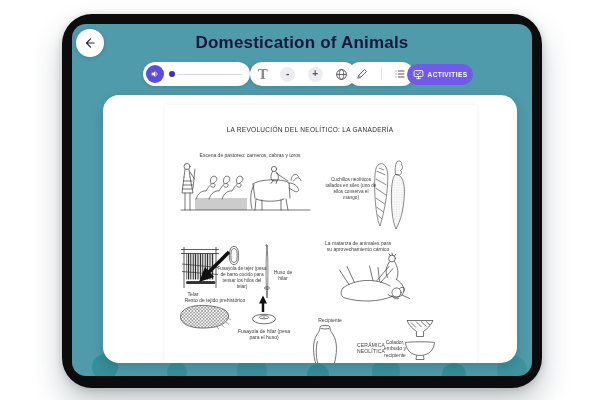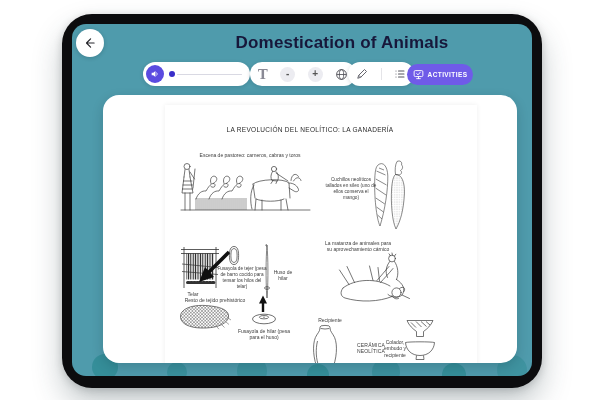--- a/index.html
+++ b/index.html
@@ -11,21 +11,21 @@
   .tablet{left:62px;top:14px;width:480px;height:374px;background:#0c0c0e;border-radius:30px;
           box-shadow:0 16px 30px rgba(40,60,70,.28),0 2px 8px rgba(0,0,0,.18);}
   .screen{left:72px;top:24px;width:460px;height:352px;background:#4f9bac;border-radius:14px;overflow:hidden;}
   .blob{border-radius:50%;background:rgba(23,126,130,.45);}
 
   
   .back-btn{left:4px;top:5px;width:28px;height:28px;border-radius:50%;background:#fff;border:none;
             display:flex;align-items:center;justify-content:center;cursor:pointer;
             box-shadow:0 1px 4px rgba(0,30,40,.2);padding:0;}
   .app-title{left:0;top:9px;width:100%;text-align:center;font-size:17px;font-weight:800;
-             color:#17173a;letter-spacing:.2px;margin-left:40px;}
+             color:#17173a;letter-spacing:.2px;}
 
   
   .pill{background:#fff;border-radius:12px;height:24px;display:flex;align-items:center;
         box-shadow:0 1px 4px rgba(0,30,40,.15);}
   .pill-audio{left:71px;top:38px;width:96px;padding:0 8px 0 3px;gap:5px;}
   .vol-btn{width:18px;height:18px;border-radius:50%;background:#5b4be0;border:none;display:flex;
            align-items:center;justify-content:center;padding:0;cursor:pointer;flex:0 0 auto;}
   .slider{position:relative;flex:1;height:10px;cursor:pointer;}
   .slider .track{position:absolute;left:8px;right:0;top:4.5px;height:1.6px;background:#d9d9e3;border-radius:1px;}
   .slider .thumb{position:absolute;left:0;top:2px;width:6px;height:6px;border-radius:50%;background:#392ec9;}

